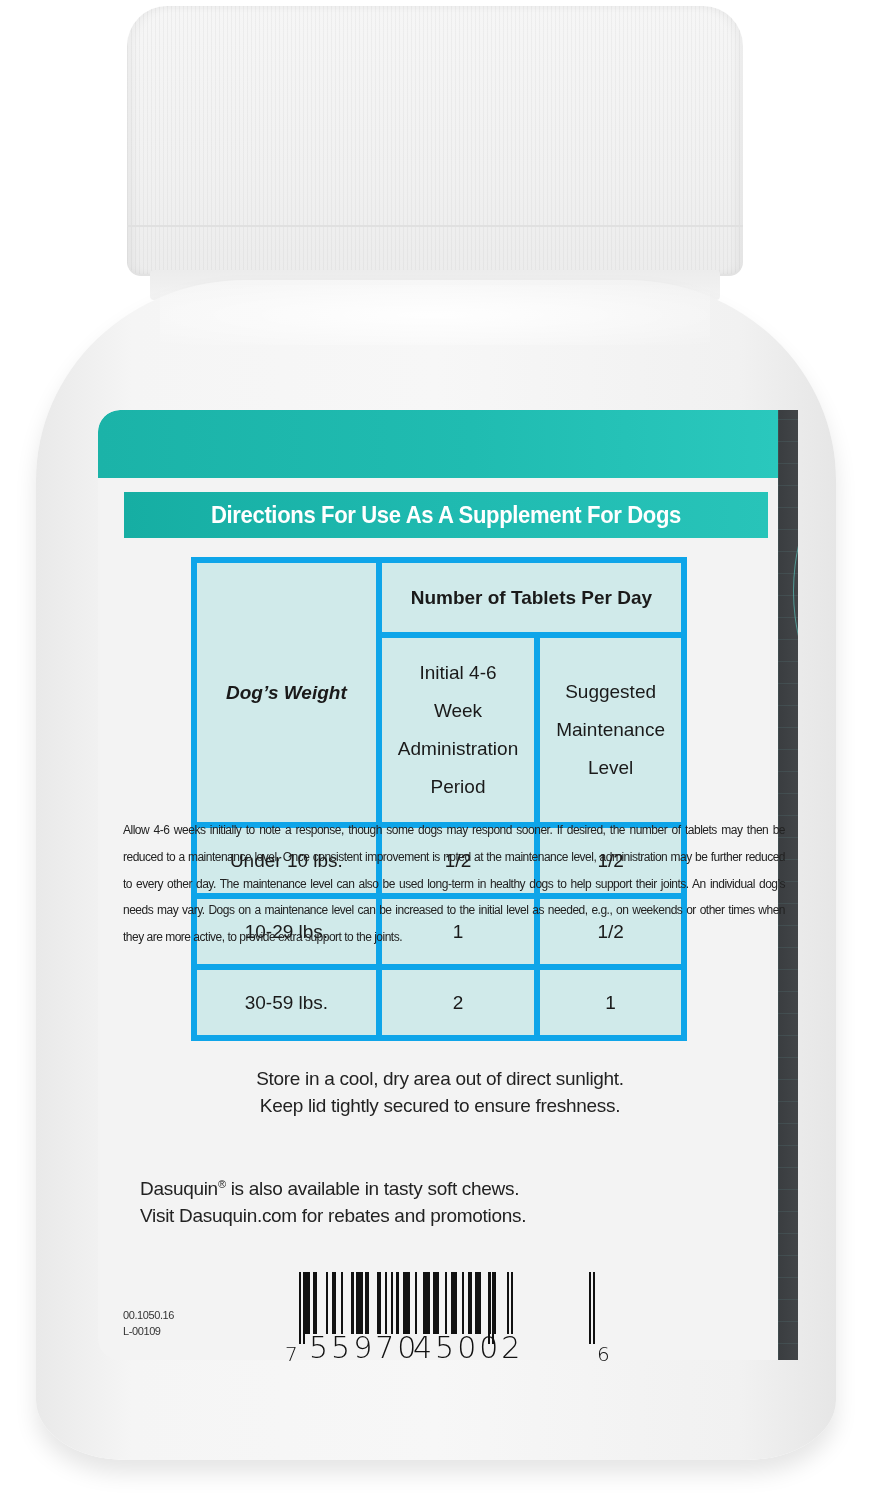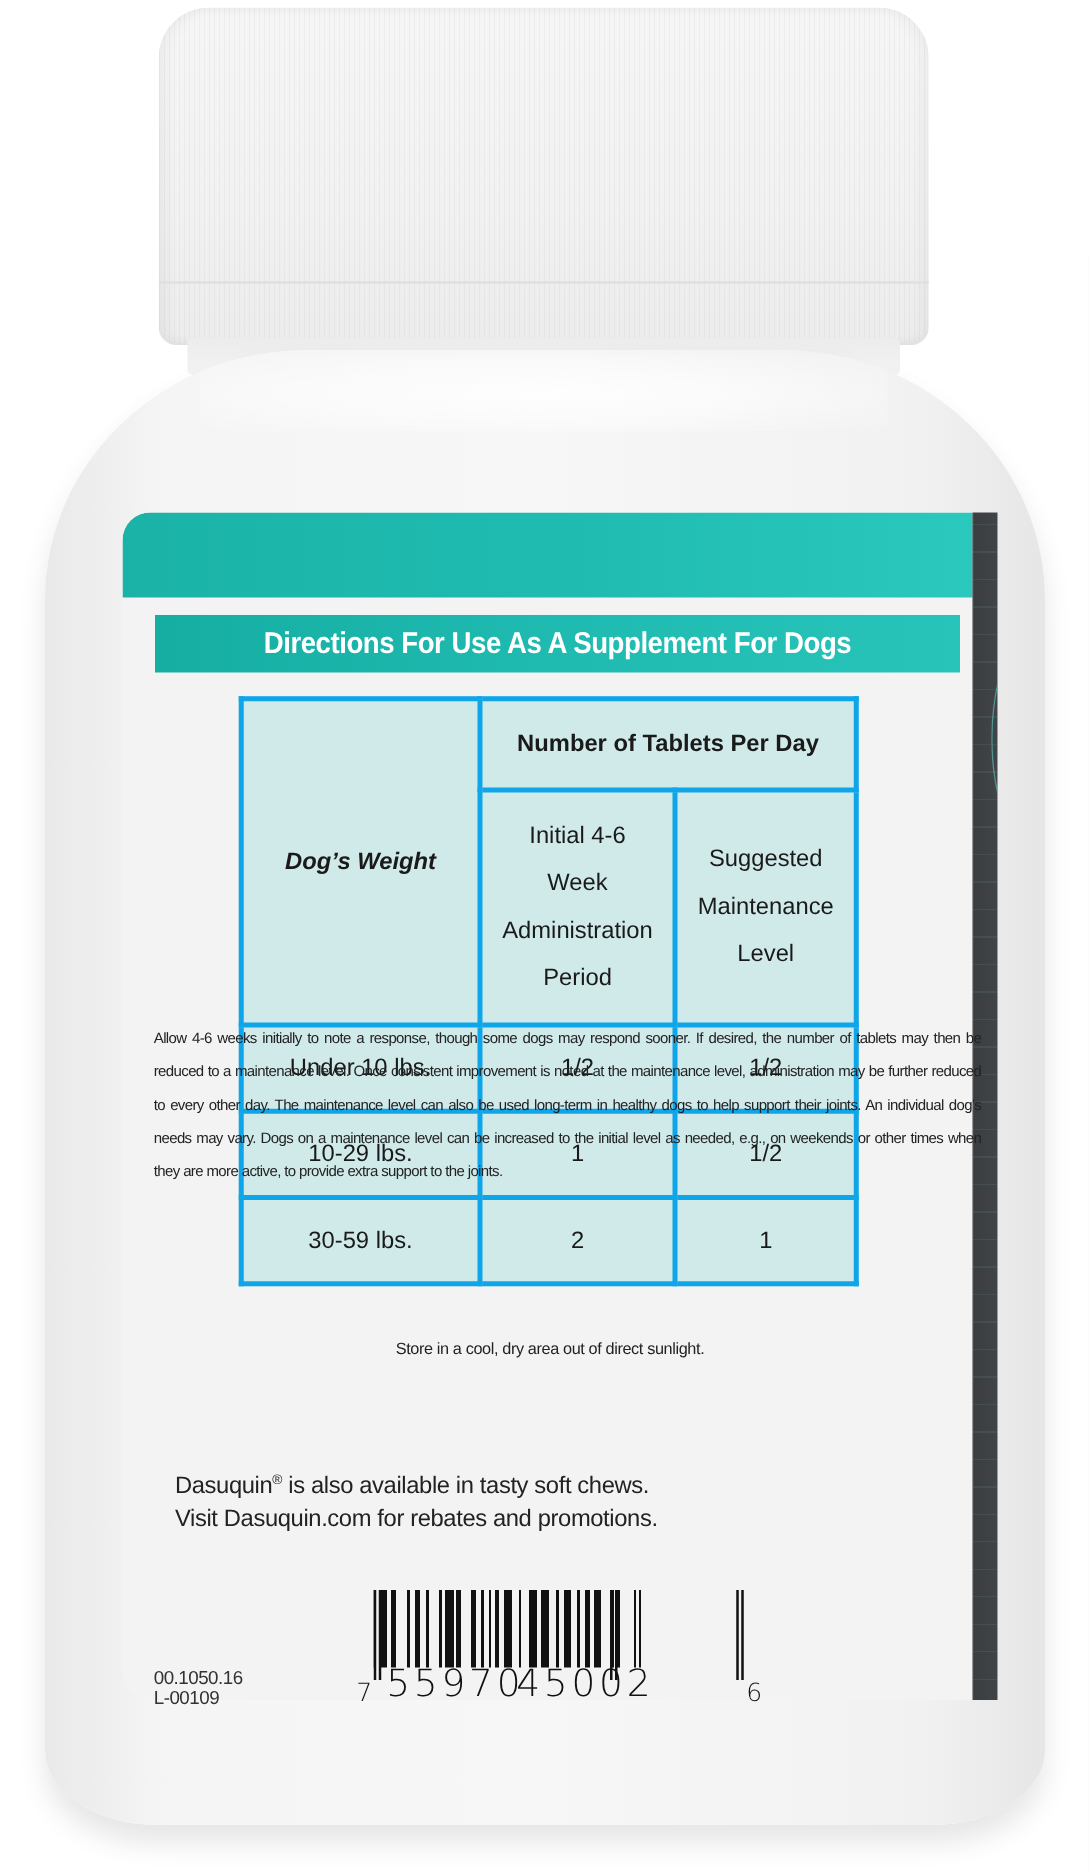--- a/index.html
+++ b/index.html
@@ -73,51 +73,51 @@
       display: flex; align-items: center; justify-content: center;
       transform: scaleX(0.92); transform-origin: left center; width: 700px;
     }
     
     .dosage-table {
       position: absolute; left: 191px; top: 557px; width: 496px;
       border-collapse: collapse; background: #d0eaea;
       font-size: 19px; color: #1a1a1a;
     }
     .dosage-table td, .dosage-table th {
-      border: 4px solid #0ea5e9; text-align: center; padding: 16px;
+      border: 6px solid #0ea5e9; text-align: center; padding: 16px;
       font-weight: normal;
     }
     .dosage-table th { font-weight: bold; }
     .th-weight { width: 160px; height: 138px; font-style: italic; }
     .th-number { height: 37px; }
     .th-sub { height: 100px; line-height: 38px; font-weight: normal !important; }
     .dosage-table td { height: 33px; }
 
     
     .instructions {
       position: absolute; left: 123px; top: 817px; width: 662px;
       font-size: 12px; line-height: 26.8px; color: #222;
       text-align: justify; letter-spacing: -0.5px;
     }
     .storage {
       position: absolute; left: 140px; top: 1066px; width: 600px;
-      text-align: center; font-size: 13px; line-height: 26.5px; color: #222;
+      text-align: center; font-size: 19px; line-height: 26.5px; color: #222;
       letter-spacing: -0.3px;
     }
     .availability {
       position: absolute; left: 140px; top: 1171px; width: 600px;
       text-align: left; font-size: 19px; line-height: 27px; color: #222;
       letter-spacing: -0.3px;
     }
     .availability .bold { font-weight: normal; }
     .availability sup { font-size: 11px; }
 
     .lot-codes {
-      position: absolute; left: 123px; top: 1335px;
-      font-size: 15px; line-height: 16px; color: #333; letter-spacing: -0.4px;
+      position: absolute; left: 123px; top: 1307px;
+      font-size: 11px; line-height: 16px; color: #333; letter-spacing: -0.4px;
     }
     
     .barcode {
       position: absolute; left: 285px; top: 1272px; width: 320px; height: 90px;
     }
     .barcode .bars {
       position: absolute; left: 14px; top: 0; height: 62px; width: 286px;
       background:
         linear-gradient(90deg,
           #111 0 2px, transparent 2px 5px, #111 5px 11px, transparent 11px 14px, #111 14px 18px, transparent 18px 27px,
@@ -184,20 +184,21 @@
     <td>2</td>
     <td>1</td>
   </tr>
 </tbody>
   </table>
 
 <div class="instructions">Allow 4-6 weeks initially to note a response, though some dogs may respond sooner. If desired, the number of tablets may then be reduced to a maintenance level. Once consistent improvement is noted at the maintenance level, administration may be further reduced to every other day. The maintenance level can also be used long-term in healthy dogs to help support their joints. An individual dog’s needs may vary. Dogs on a maintenance level can be increased to the initial level as needed, e.g., on weekends or other times when they are more active, to provide extra support to the joints.</div>
 
 <div class="storage">
   <div>Store in a cool, dry area out of direct sunlight.</div>
+  <div>Keep lid tightly secured to ensure freshness.</div>
 </div>
 
 <div class="availability">
   <div>
     <span>Dasuquin</span><sup>®</sup><span> is also available in tasty soft chews.</span>
   </div>
   <div class="bold">Visit Dasuquin.com for rebates and promotions.</div>
 </div>
 
 <div class="lot-codes">

